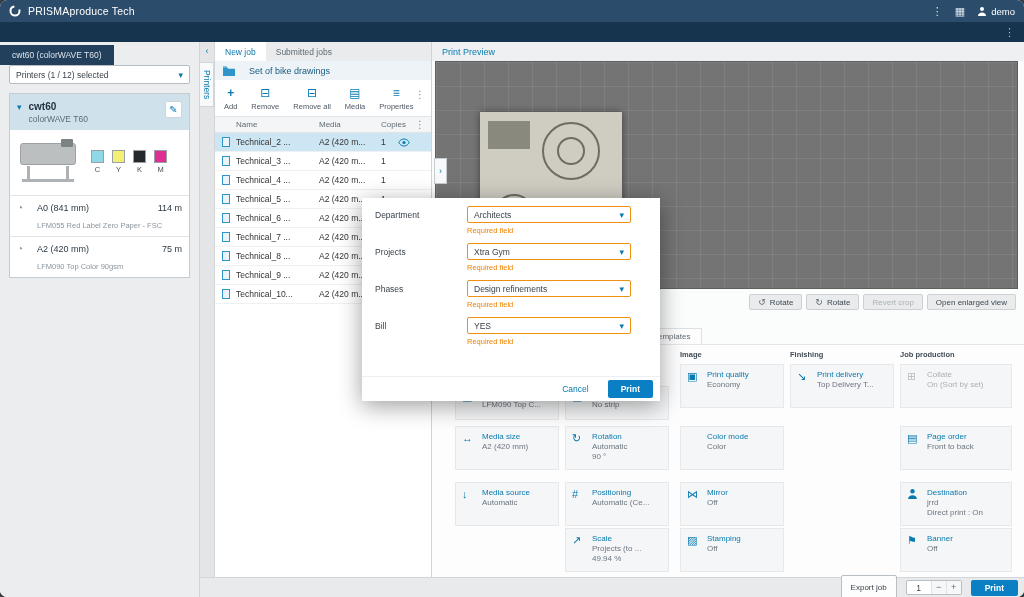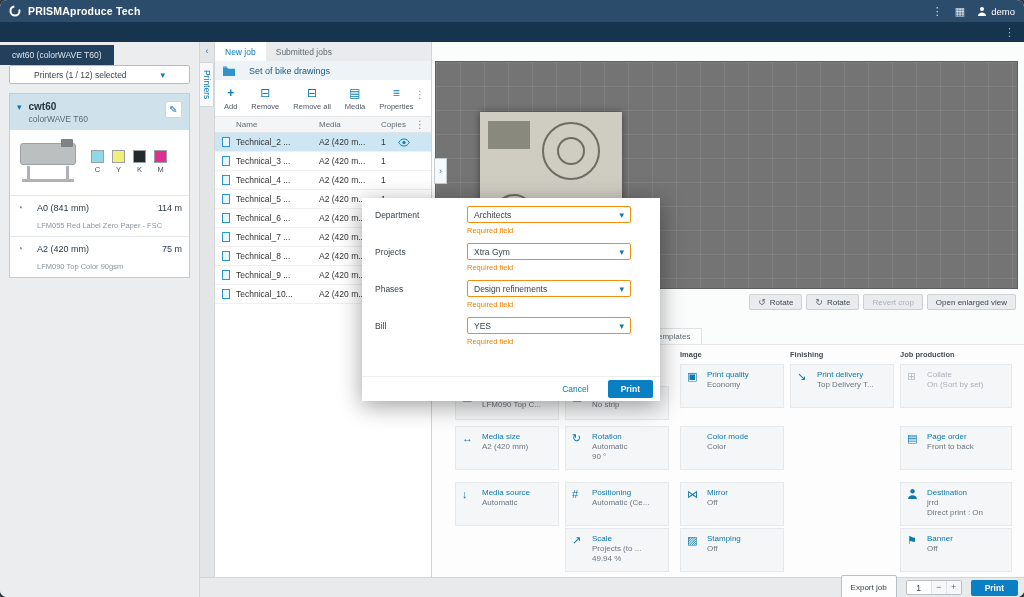--- a/index.html
+++ b/index.html
@@ -1,32 +1,32 @@
 <!DOCTYPE html>
 <html><head>
 <meta charset="utf-8">
 <style>
   html,body{margin:0;padding:0;background:#585d62;font-family:"Liberation Sans","DejaVu Sans",sans-serif;}
   *{box-sizing:border-box;}
   .app{position:relative;width:1024px;height:597px;margin:0 auto;background:#fff;border-radius:7px;overflow:hidden;box-shadow:0 0 0 2px #2f3337;}
 
   
   .topbar{position:absolute;top:0;left:0;right:0;height:22px;background:#2c4c6b;display:flex;align-items:center;gap:7px;padding:0 9px;z-index:6;}
-  .app-title{color:#fff;font-size:10.5px;font-weight:bold;letter-spacing:.2px;}
+  .app-title{color:#fff;font-size:10.5px;font-weight:normal;letter-spacing:.2px;}
   .topbar-right{margin-left:auto;display:flex;align-items:center;gap:12px;color:#d7e1ea;}
   .tb-icon{font-size:11px;line-height:1;cursor:pointer;font-style:normal;}
   .user{font-size:9.5px;color:#fff;display:flex;align-items:center;gap:4px;}
   .tabbar{position:absolute;top:22px;left:0;right:0;height:20px;background:#17344e;display:flex;align-items:center;z-index:6;}
   .doc-tab{height:100%;display:flex;align-items:center;padding:0 12px;background:#22405c;color:#dbe4ec;font-size:8.5px;cursor:pointer;margin-top:45px;}
   .tabbar .tb-icon{margin-left:auto;margin-right:9px;color:#aebbc7;}
 
   
   .sidebar{position:absolute;top:42px;left:0;width:200px;bottom:0;background:#ebedee;border-right:1px solid #d2d6d9;padding:8px 9px;z-index:2;}
   .side-label{color:#0a7ab0;font-size:9px;margin-bottom:5px;}
-  .select{height:19px;background:#fff;border:1px solid #b7bec3;border-radius:2px;display:flex;align-items:center;padding:0 24px;font-size:8.5px;color:#39434c;cursor:pointer;}
+  .select{height:19px;background:#fff;border:1px solid #b7bec3;border-radius:2px;display:flex;align-items:center;padding:0 6px;font-size:8.5px;color:#39434c;cursor:pointer;}
   .chev{margin-left:auto;color:#0a7ab0;font-size:9px;font-style:normal;}
   .printer-card{margin-top:9px;background:#fff;border:1px solid #c6cbcf;}
   .card-head{background:#cfe2ec;display:flex;align-items:flex-start;gap:7px;padding:7px 7px 6px;cursor:pointer;}
   .card-head .chev{margin-left:0;margin-top:1px;}
   .p-name{font-size:10px;font-weight:bold;color:#243441;}
   .p-model{font-size:8.5px;color:#5d6b76;margin-top:2px;}
   .edit-btn{margin-left:auto;width:17px;height:17px;background:#fff;border:1px solid #cfd6da;border-radius:2px;display:flex;align-items:center;justify-content:center;color:#0a7ab0;font-size:10px;cursor:pointer;}
   .p-visual{display:flex;align-items:center;gap:11px;padding:9px 8px 10px;}
   .printer-pic{width:62px;height:46px;position:relative;flex:none;}
   .printer-pic .pbody{position:absolute;left:2px;top:4px;width:56px;height:22px;background:#bcbfc0;border:1px solid #9aa0a3;border-radius:3px;}
@@ -331,20 +331,21 @@
       <span class="col-ico">
           <i class="doc"></i>
         </span>
       <span class="col-name">Technical_10...</span>
       <span class="col-media">A2 (420 m...</span>
       <span class="col-copies">1</span>
     </div>
   </div>
 
   <div class="rpanel">
+    <div class="pv-title">Print Preview</div>
     <div class="pv-area">
       <div class="thumb">
         <div class="blk"></div>
           <div class="g g1"></div>
           <div class="g g2"></div>
           <div class="g g3"></div>
           <div class="g g4"></div>
           <div class="ln"></div>
       </div>
     </div>

